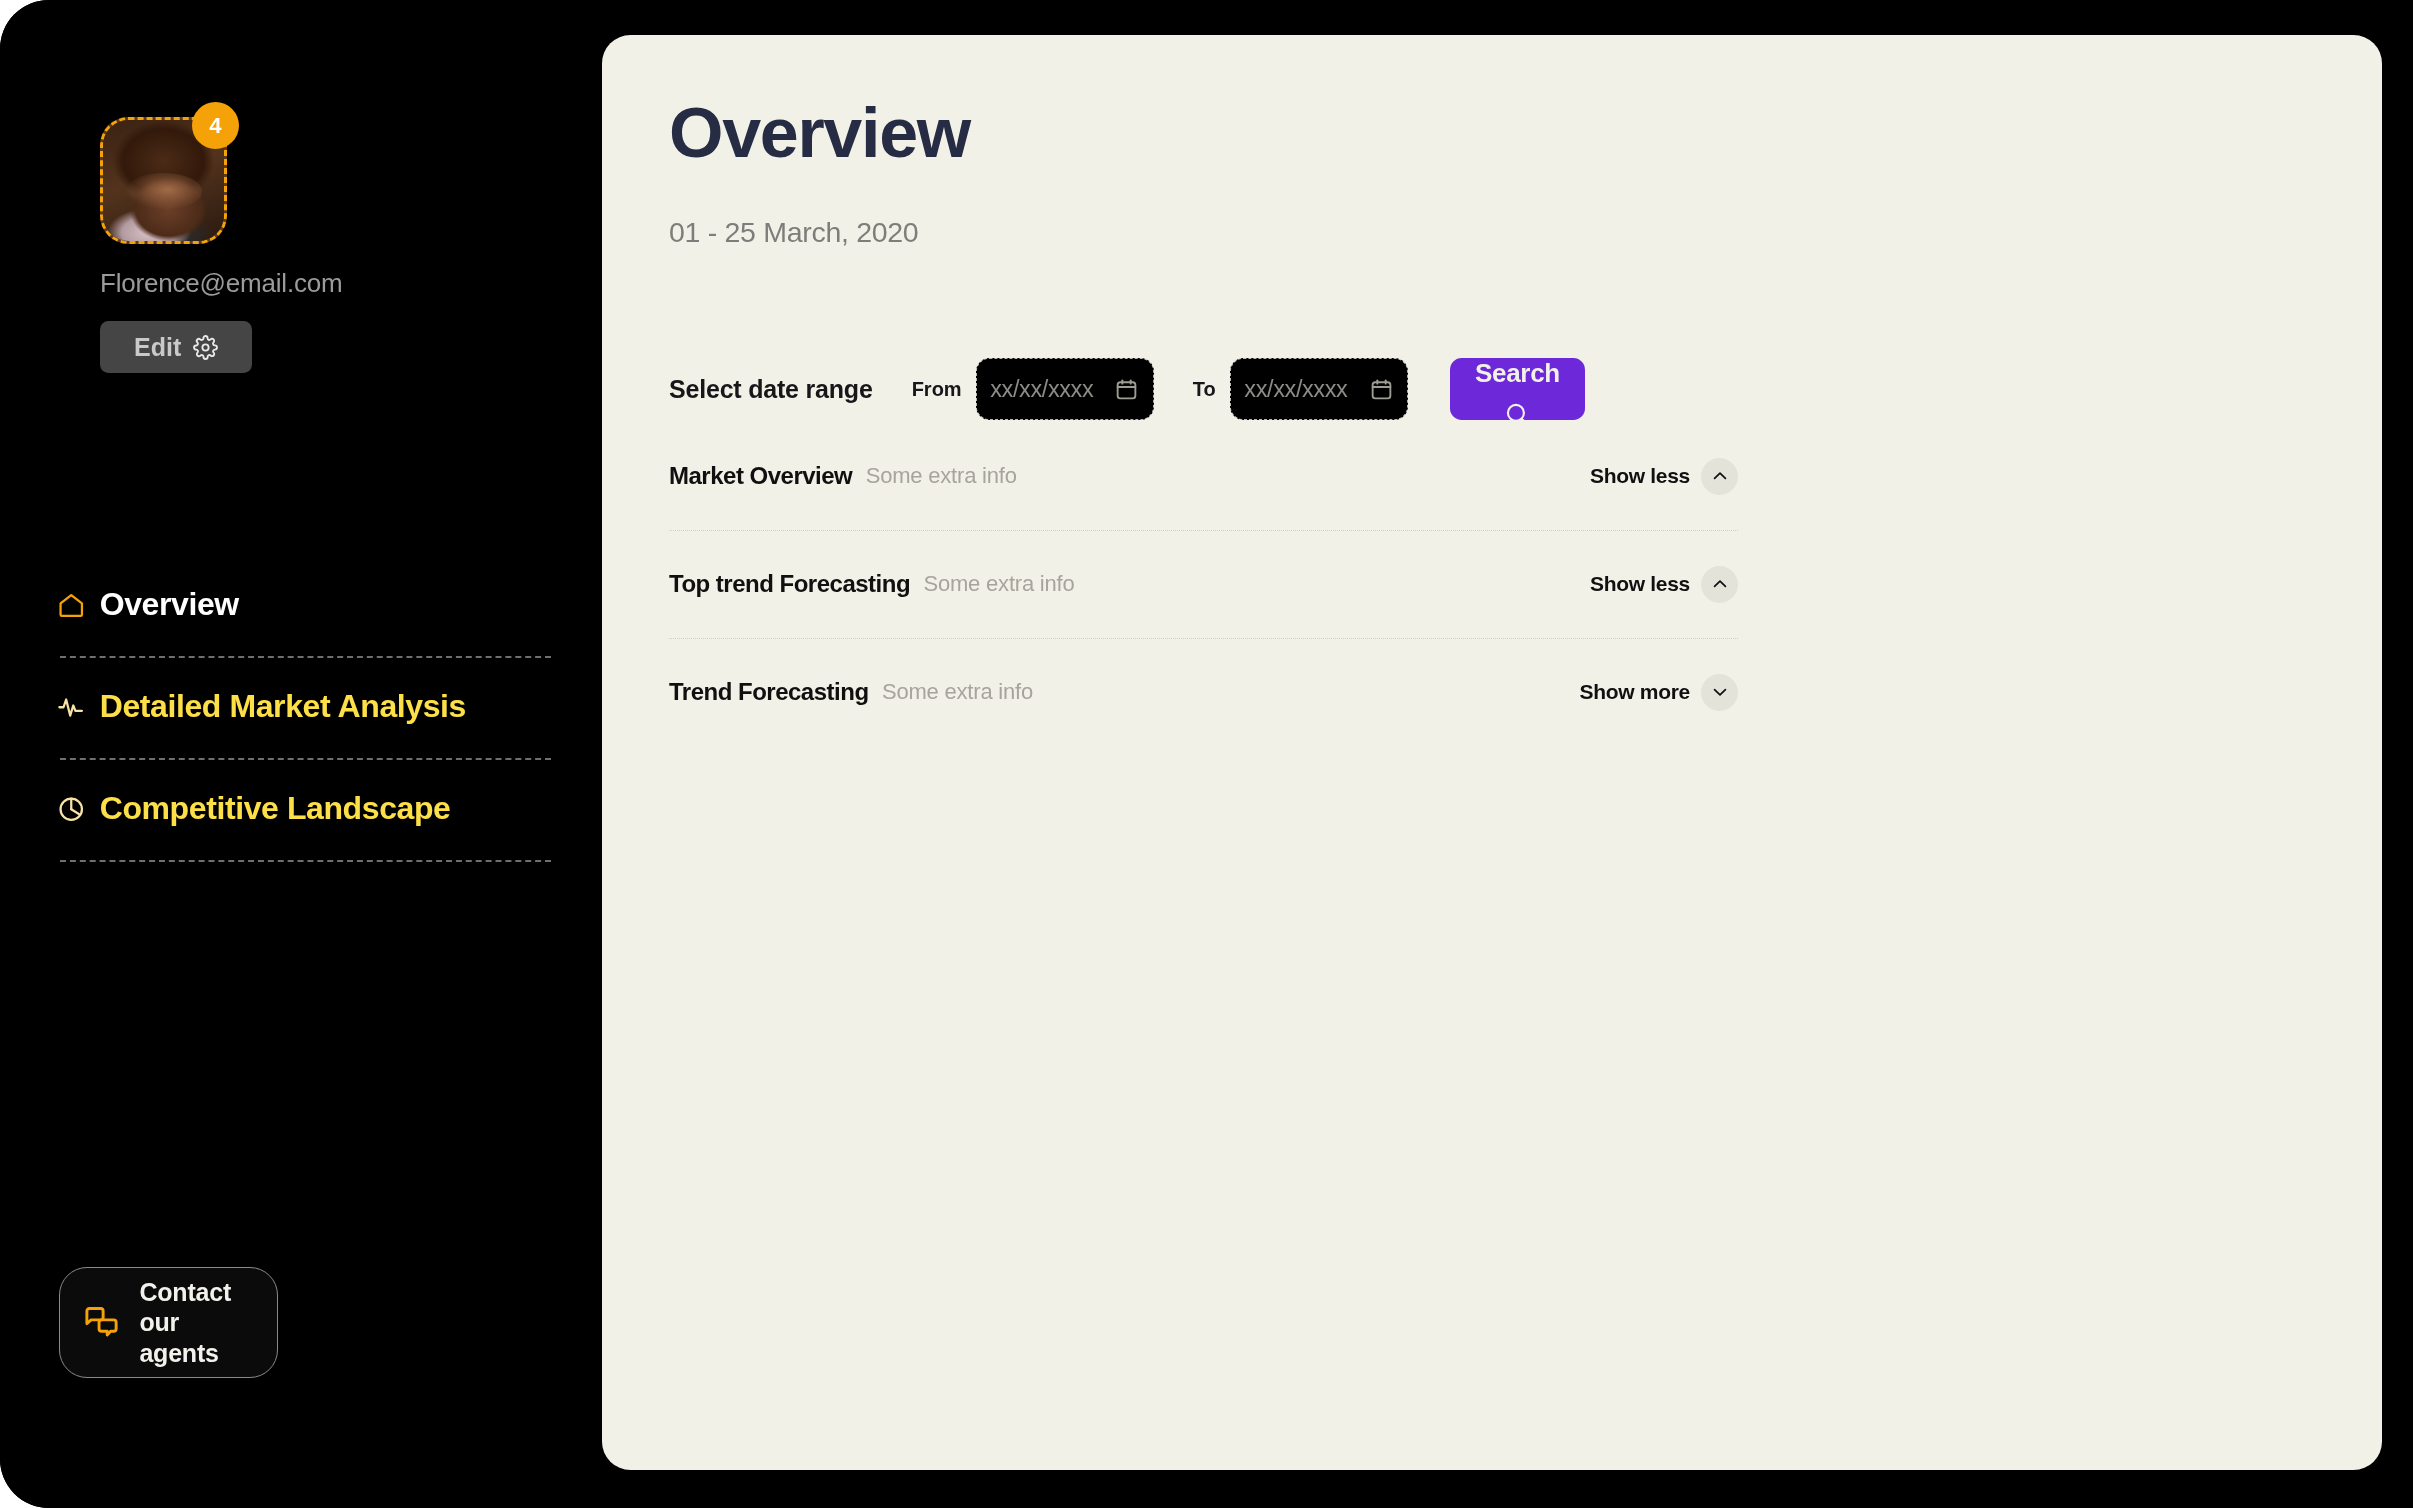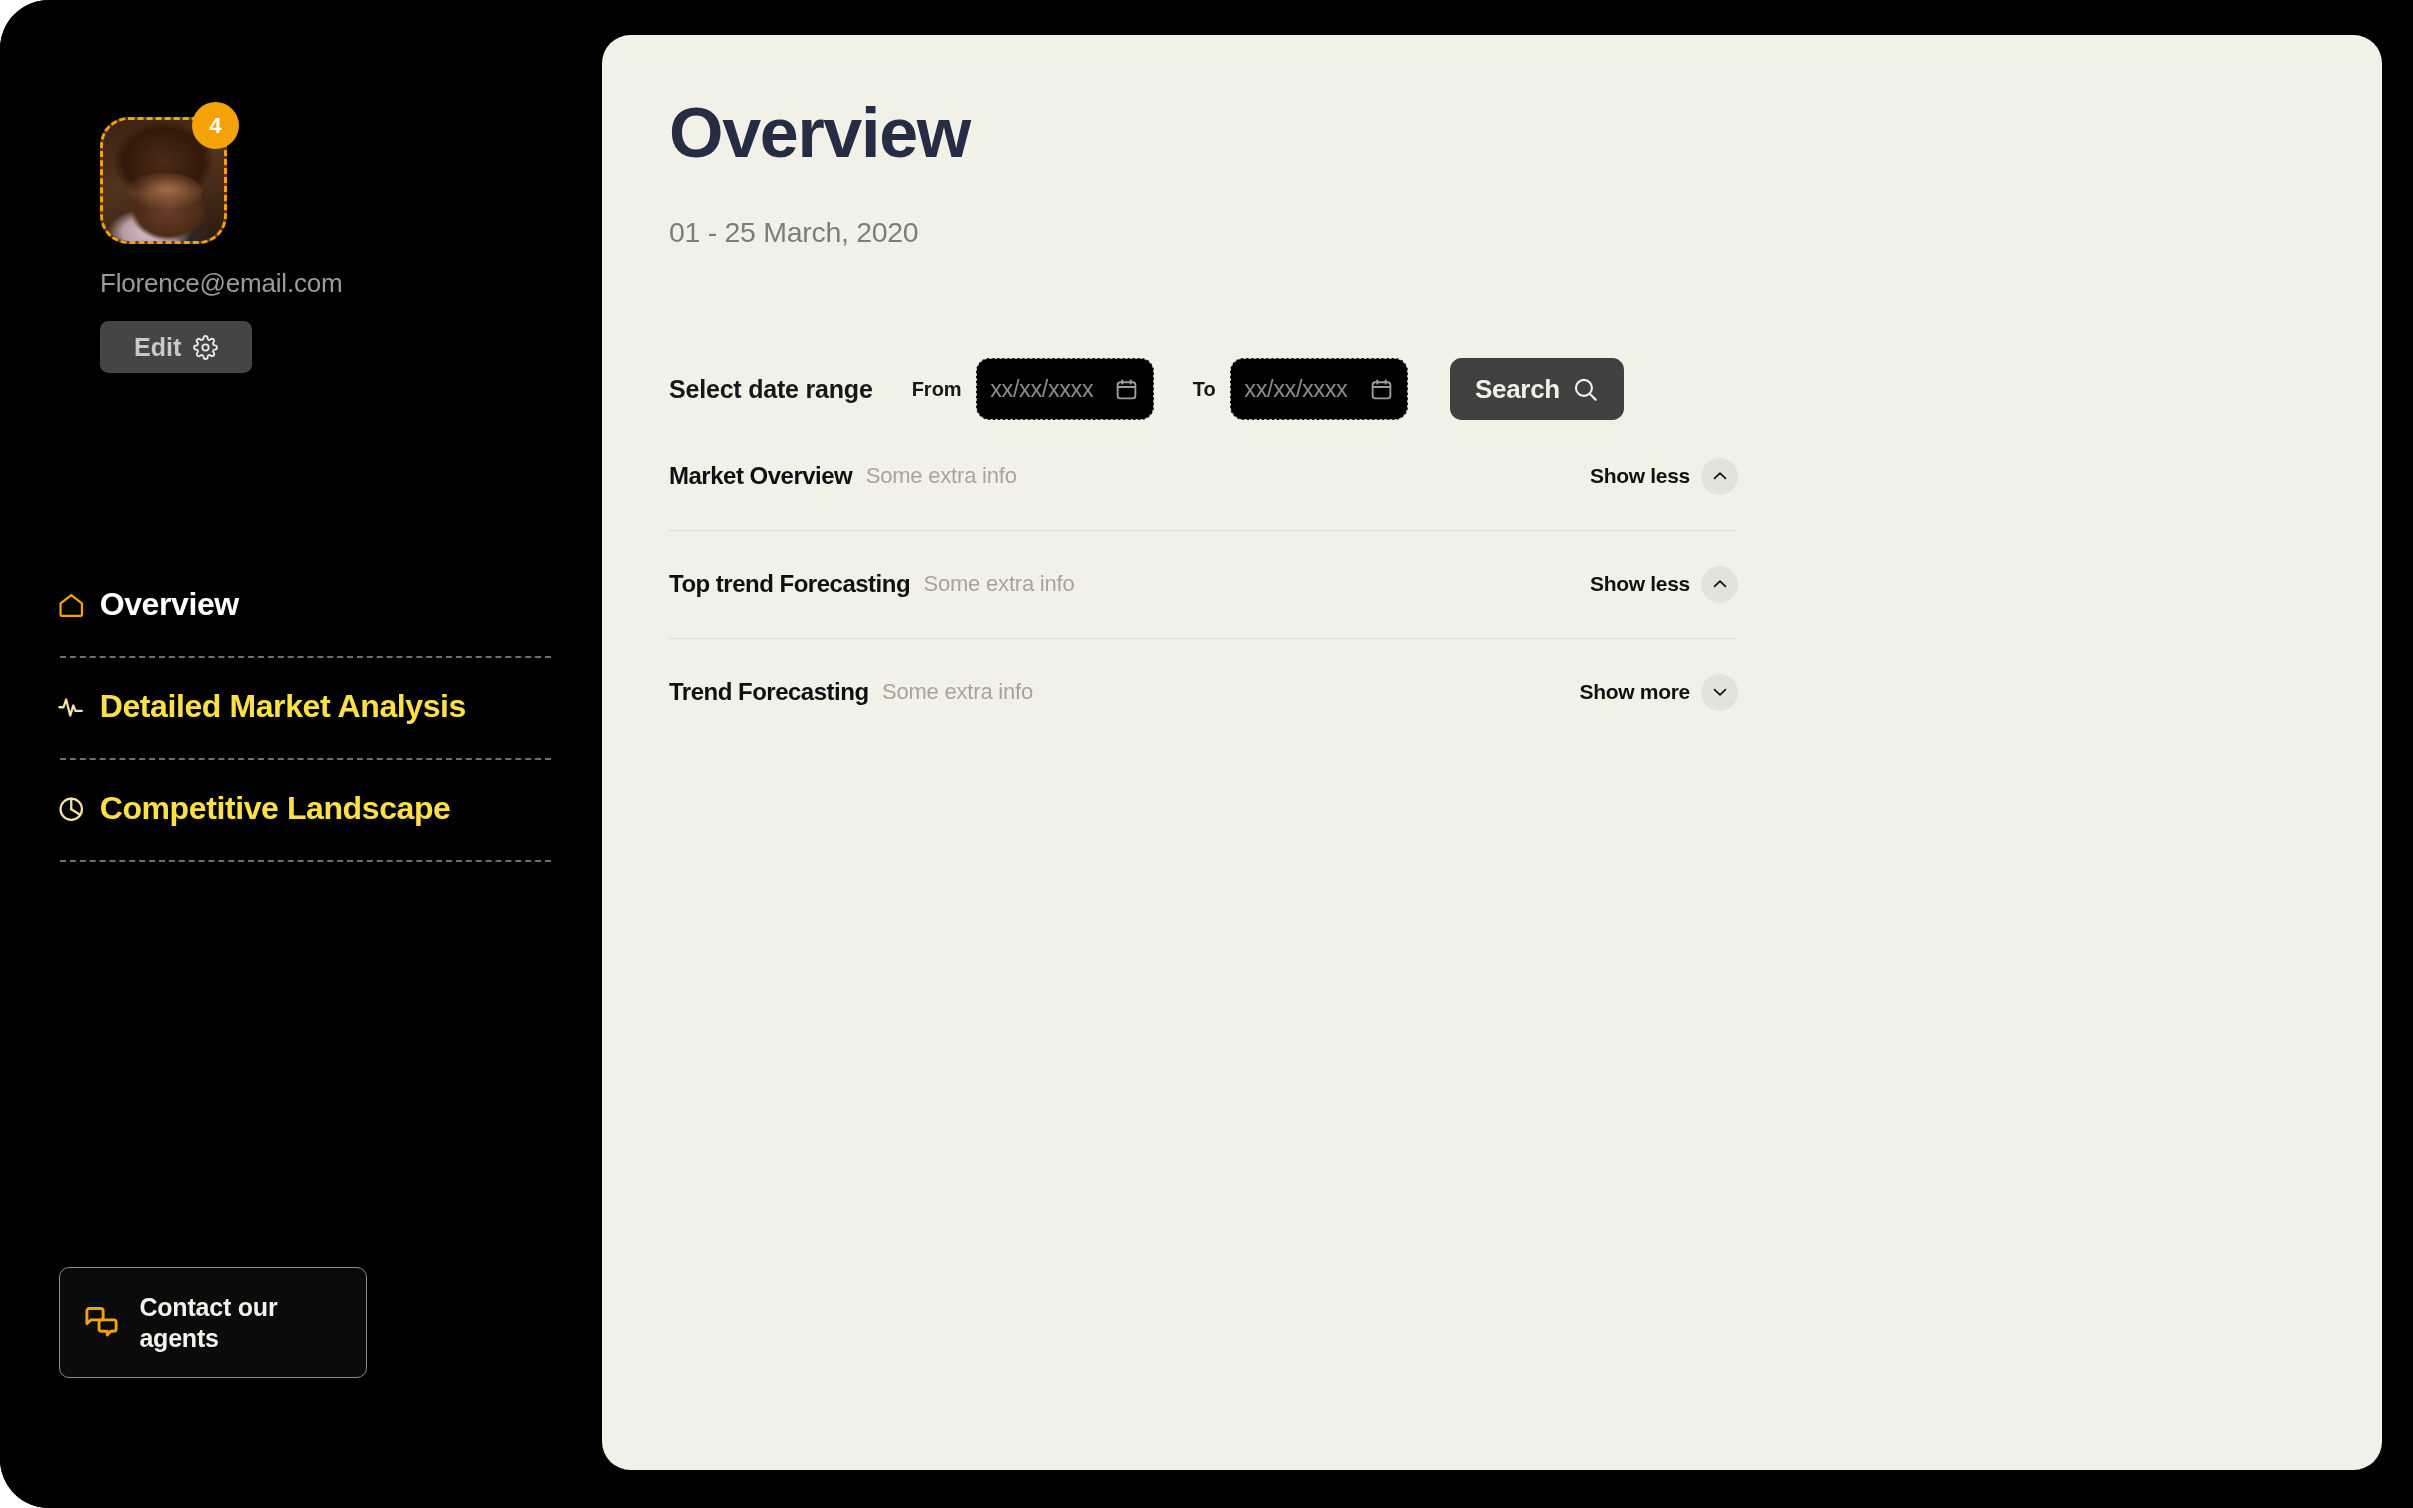--- a/index.html
+++ b/index.html
@@ -134,23 +134,23 @@
     border-top: 2.5px dashed #6f6f6f;
     margin: 22.6px 0 22px 2.5px;
     width: 491px;
   }
 
   
   #contact-button {
     position: absolute;
     left: 59px;
     bottom: 130px;
-    width: 308px;
+    width: 219px;
     height: 111px;
-    border-radius: 10px;
+    border-radius: 28px;
     background: #0b0b0b;
     border: 1.7px solid #8a8a8a;
     display: flex;
     align-items: center;
     gap: 18.4px;
     padding: 0 22px;
     cursor: pointer;
   }
   #contact-label {
     color: #f3f1ec;
@@ -244,31 +244,32 @@
   .date-input::placeholder { color: #8c8b85; opacity: 1; }
   .cal-icon { flex: 0 0 25px; width: 25px; height: 25px; display: block; margin-left: 3.4px; }
 
   #to-prefix { margin-left: 39px; }
 
   #search-button {
     margin-left: 42px;
     height: 62px;
     padding: 0 25px;
     border-radius: 11.7px;
-    background: #404040;
+    background: #6d28d9;
     border: none;
     color: #F2F1E8;
     font-family: "Liberation Sans", sans-serif;
     font-size: 26px;
     font-weight: 700;
     letter-spacing: -0.3px;
     display: flex;
     align-items: center;
     gap: 11.7px;
     cursor: pointer;
+    flex-direction: column;
   }
   #search-button svg { display: block; }
 
   
   #accordion {
     position: absolute;
     left: 67px; top: 411px;
     width: 1069px;
   }
 

